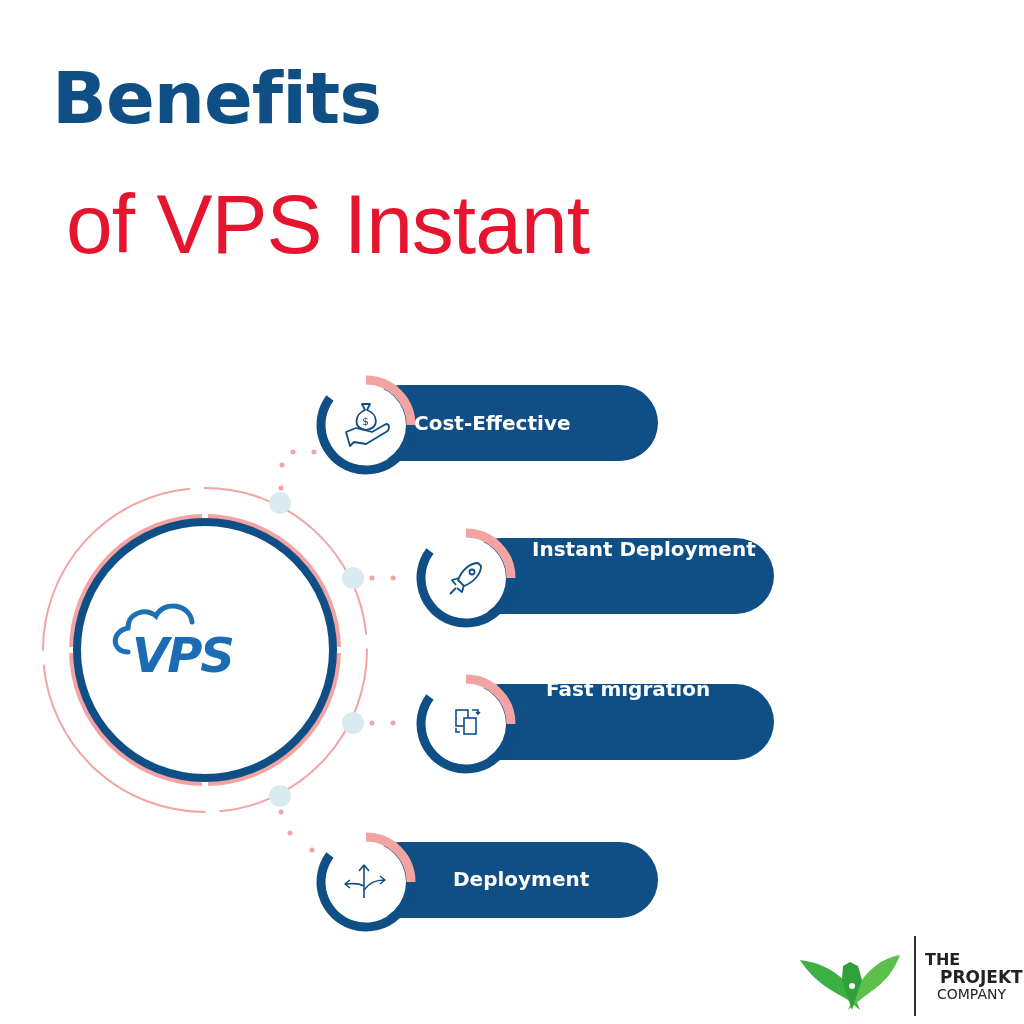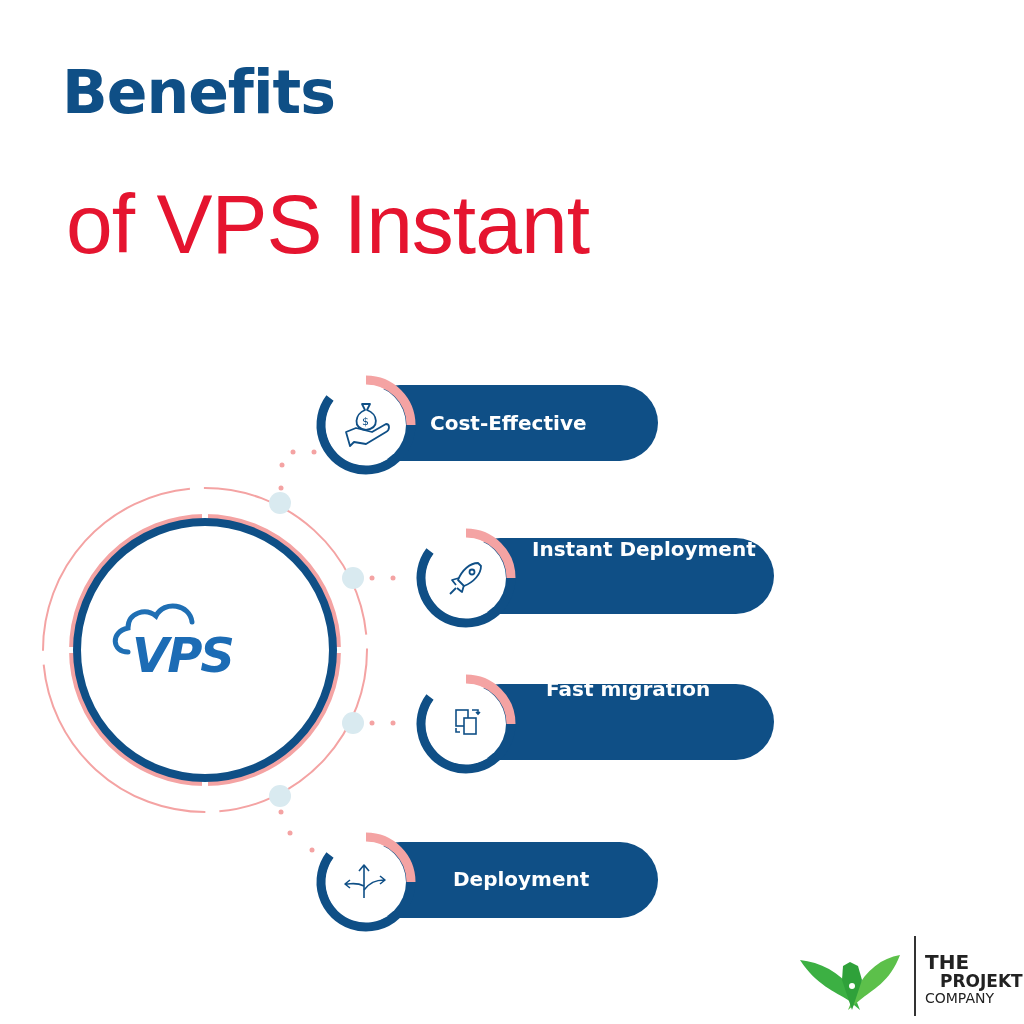--- a/index.html
+++ b/index.html
@@ -1,24 +1,24 @@
 <!DOCTYPE html>
 <html><head>
 <meta charset="utf-8">
 <style>
   html, body { margin:0; padding:0; }
   body { width:1024px; height:1024px; background:#ffffff; position:relative; overflow:hidden; font-family:"Liberation Sans", sans-serif; }
-  .title1 { position:absolute; left:62px; top:62px; font-size:60px; font-weight:700; color:#0f4f86; letter-spacing:-1px; line-height:1; font-family:"DejaVu Sans", sans-serif; }
+  .title1 { position:absolute; left:52px; top:62px; font-size:72px; font-weight:700; color:#0f4f86; letter-spacing:-1px; line-height:1; font-family:"DejaVu Sans", sans-serif; }
   .title2 { position:absolute; left:66px; top:182px; font-size:84px; font-weight:400; color:#e5142f; line-height:1; letter-spacing:-1px; font-family:"Liberation Sans", sans-serif; }
   svg.diagram { position:absolute; left:0; top:0; }
   .pill-label { position:absolute; color:#ffffff; font-weight:700; font-size:20px; font-family:"DejaVu Sans", sans-serif; white-space:nowrap; }
   .logo-text { position:absolute; left:925px; top:952px; font-family:"DejaVu Sans", sans-serif; color:#222; line-height:1.05; }
-  .logo-text .l1 { font-size:20px; font-weight:700; display:block; }
+  .logo-text .l1 { font-size:16px; font-weight:700; display:block; }
   .logo-text .l2 { font-size:17px; font-weight:700; display:block;margin-left:15px; }
-  .logo-text .l3 { font-size:14px; font-weight:400; display:block; }
+  .logo-text .l3 { font-size:14px; font-weight:400; display:block;margin-left:12px; }
   .logo-divider { position:absolute; left:914px; top:936px; width:1.5px; height:80px; background:#333; }
 </style>
 </head>
 <body>
 
 <div class="title1">Benefits</div>
 <div class="title2">of VPS Instant</div>
 
 <svg class="diagram" width="1024" height="1024" viewBox="0 0 1024 1024">
 
@@ -115,21 +115,21 @@
   </g>
 
   <g>
     <path d="M800 960 C820 962 840 972 852 990 L860 1010 L848 1000 C836 992 816 985 800 960 Z" fill="#3cb043"></path>
     <path d="M900 955 C882 958 866 970 856 990 L848 1010 L860 1000 C872 990 890 982 900 955 Z" fill="#5cc04a"></path>
     <path d="M843 966 L850 962 L858 966 L862 980 L852 1010 L842 980 Z" fill="#2fa13a"></path>
     <circle cx="852" cy="986" r="3" fill="#ffffff"></circle>
   </g>
 </svg>
 
-<div class="pill-label" style="left:430px; top:411px;">Cost-Effective</div>
+<div class="pill-label" style="left:414px; top:411px;">Cost-Effective</div>
 <div class="pill-label" style="left:532px; top:537px;">Instant Deployment</div>
 <div class="pill-label" style="left:546px; top:677px;">Fast migration</div>
 <div class="pill-label" style="left:453px; top:867px;">Deployment</div>
 
 <div class="logo-divider"></div>
 <div class="logo-text">
   <span class="l1">THE</span>
   <span class="l2">PROJEKT</span>
   <span class="l3">COMPANY</span>
 </div>

